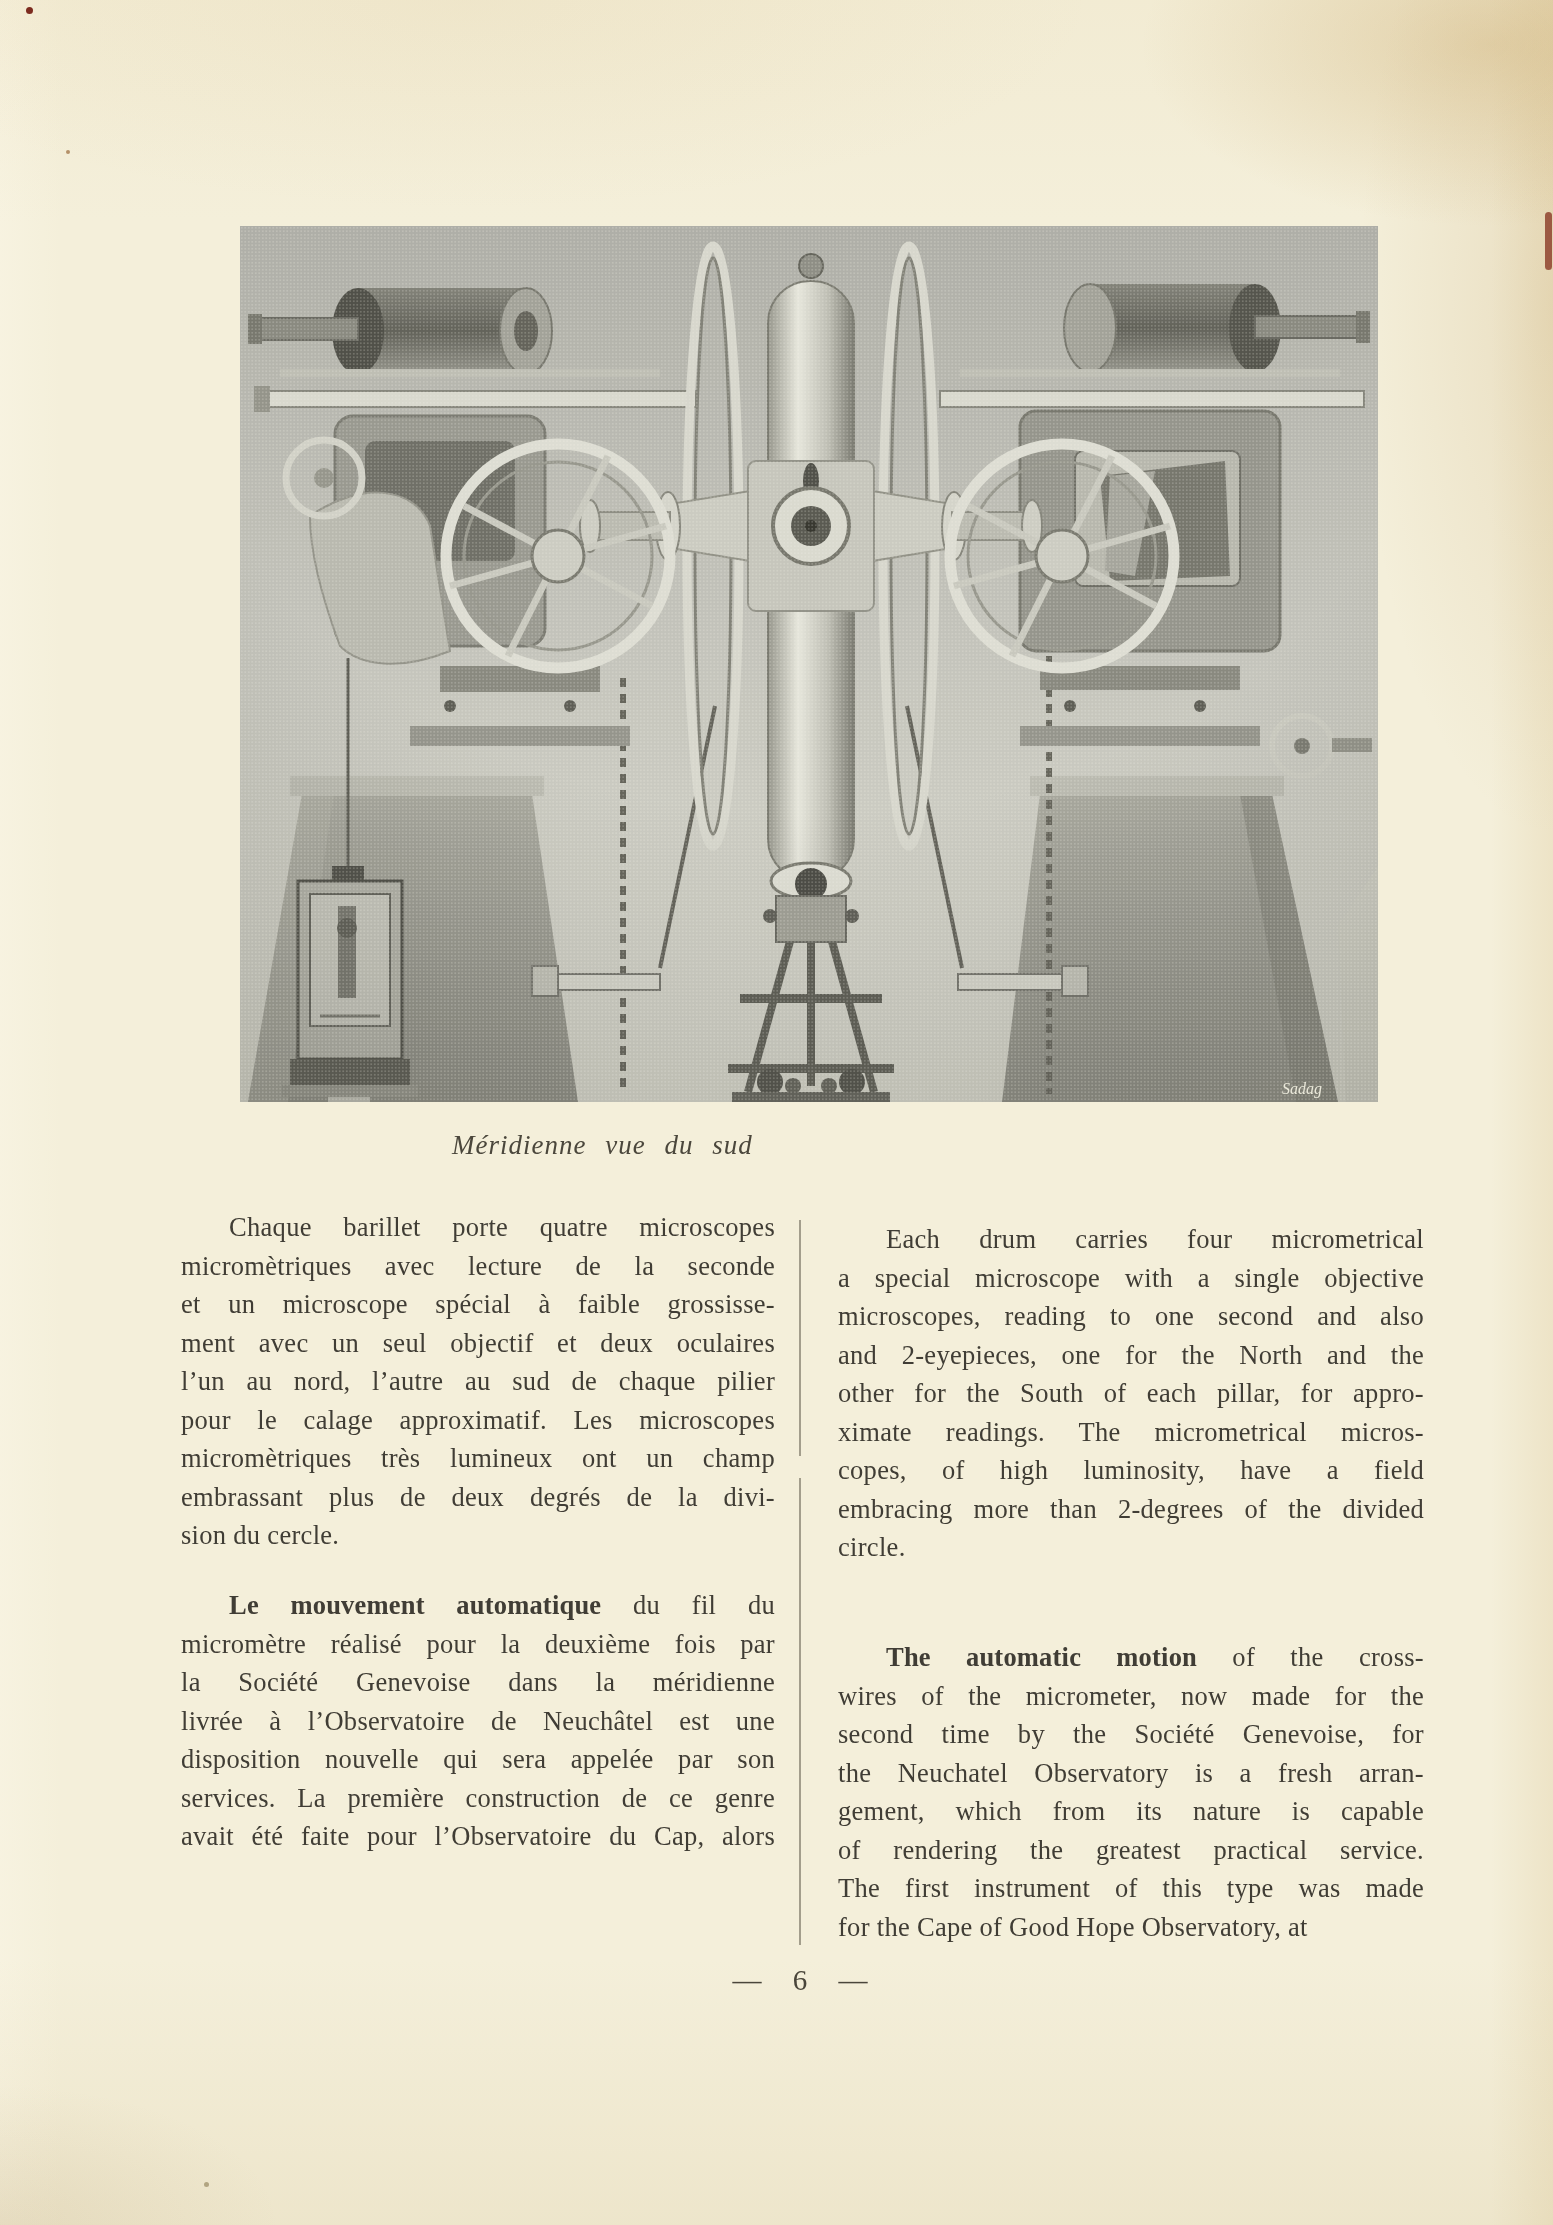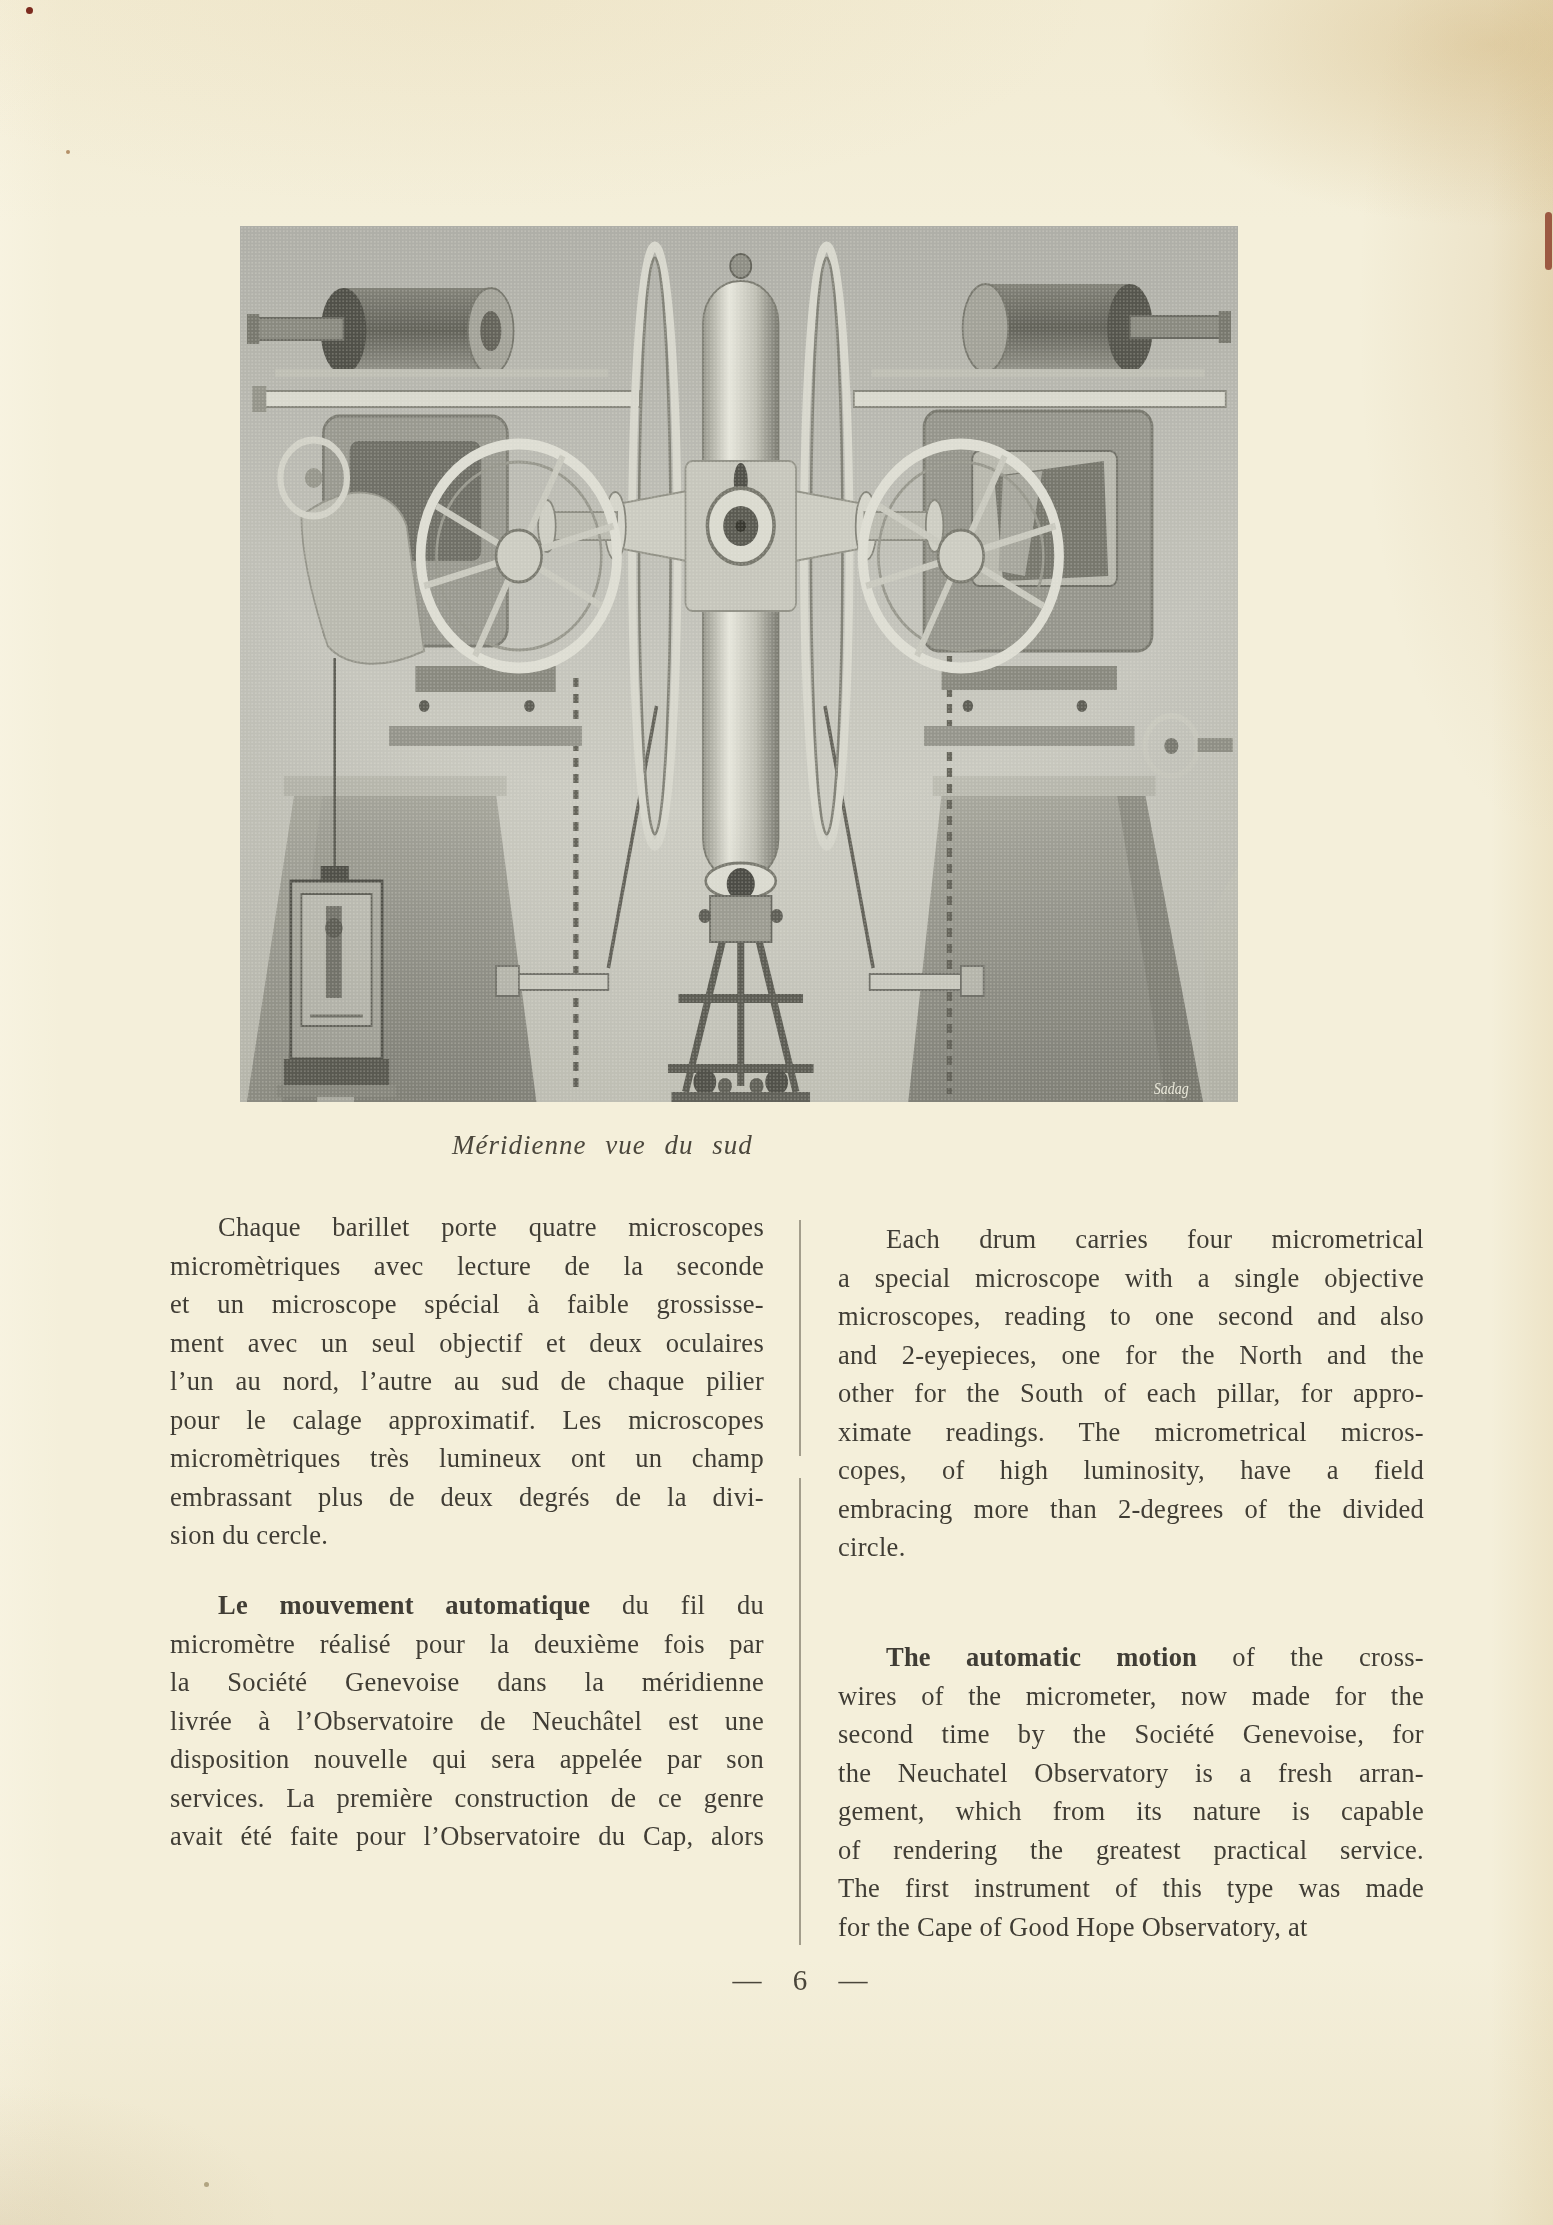--- a/index.html
+++ b/index.html
@@ -16,21 +16,21 @@
       radial-gradient(ellipse 260px 700px at 100% 14%, rgba(185,146,80,0.18), rgba(185,146,80,0) 75%),
       radial-gradient(ellipse 900px 300px at 30% 0%, rgba(210,180,120,0.10), rgba(210,180,120,0) 70%),
       radial-gradient(ellipse 400px 200px at 0% 100%, rgba(160,130,80,0.12), rgba(160,130,80,0) 70%),
       linear-gradient(to bottom, rgba(236,224,190,0.25) 0%, rgba(246,241,220,0) 10%, rgba(246,241,220,0) 88%, rgba(214,196,150,0.22) 100%),
       linear-gradient(to right, rgba(250,246,230,0.5) 0%, rgba(250,246,230,0) 4%, rgba(250,246,230,0) 96%, rgba(216,192,140,0.25) 100%);
   }
   .speck{position:absolute;border-radius:50%;}
 
   
   .photo{
-    position:absolute;left:240px;top:226px;width:998px;height:876px;
+    position:absolute;left:240px;top:226px;width:1138px;height:876px;
     background:#bdbdb7;overflow:hidden;
   }
   .photo svg{display:block;width:100%;height:100%;}
   .halftone{
     position:absolute;inset:0;pointer-events:none;
     background-image:radial-gradient(rgba(248,246,238,0.55) 0.7px, rgba(0,0,0,0) 1.3px);
     background-size:3.5px 3.5px;
     opacity:.38;
   }
   .photo-tint{position:absolute;inset:0;pointer-events:none;background:rgba(240,233,210,0.10);}
@@ -238,21 +238,21 @@
   </svg>
   <div class="halftone"></div>
   <div class="photo-tint"></div>
 </div>
 
 <div class="caption">Méridienne vue du sud</div>
 
 <div class="divider" style="left:799px;top:1220px;height:236px;"></div>
 <div class="divider" style="left:799px;top:1478px;height:467px;"></div>
 
-<div class="col" style="left:170px;top:0;width:594px;height:2080px;font-family:Liberation Serif, serif;">
+<div class="col" style="left:181px;top:0;width:594px;height:2080px;font-family:Liberation Serif, serif;">
   <div class="para" style="top:1208px;">
       <div class="tline">Chaque barillet porte quatre microscopes</div>
       <div class="tline">micromètriques avec lecture de la seconde</div>
       <div class="tline">et un microscope spécial à faible grossisse-</div>
       <div class="tline">ment avec un seul objectif et deux oculaires</div>
       <div class="tline">l’un au nord, l’autre au sud de chaque pilier</div>
       <div class="tline">pour le calage approximatif. Les microscopes</div>
       <div class="tline">micromètriques très lumineux ont un champ</div>
       <div class="tline">embrassant plus de deux degrés de la divi-</div>
       <div class="tline tlast">sion du cercle.</div>

